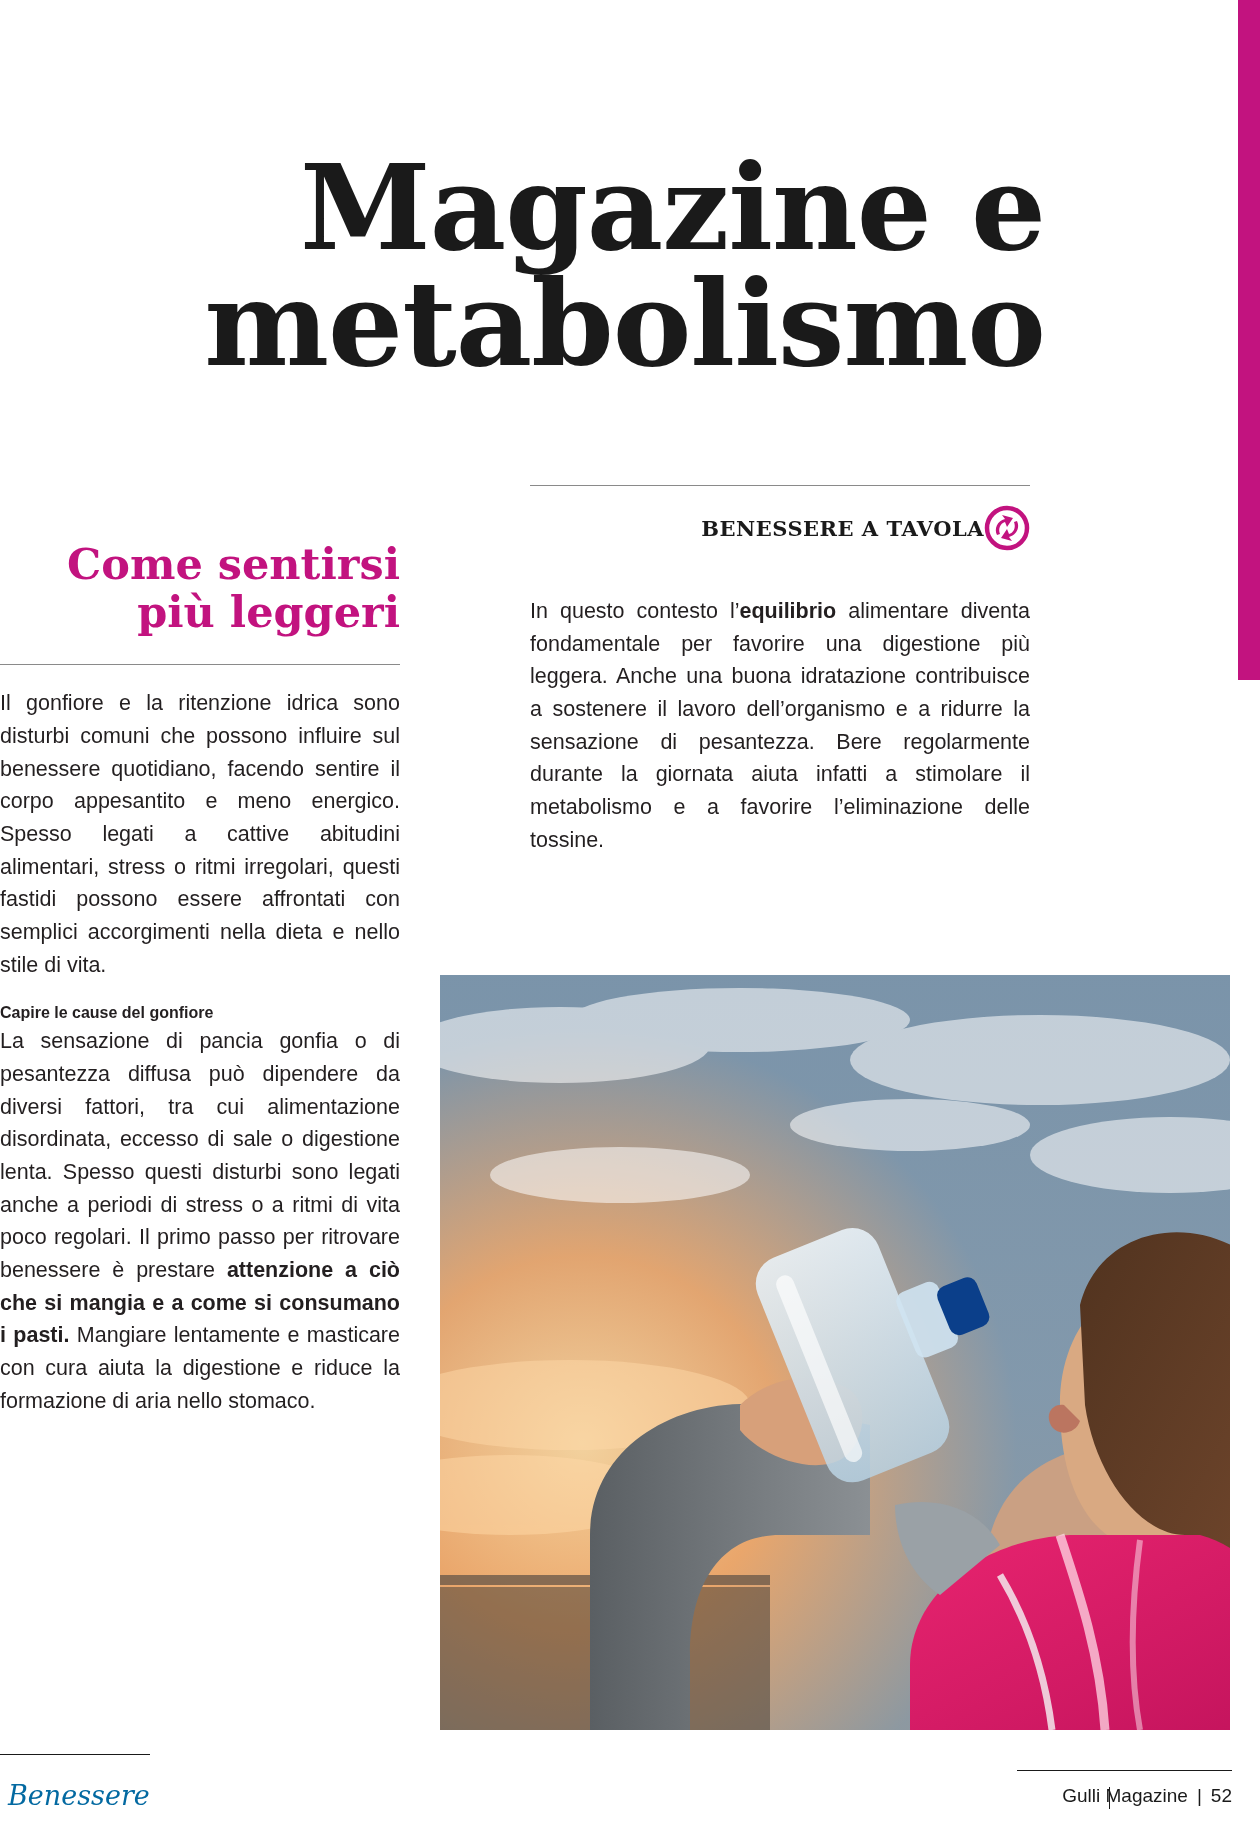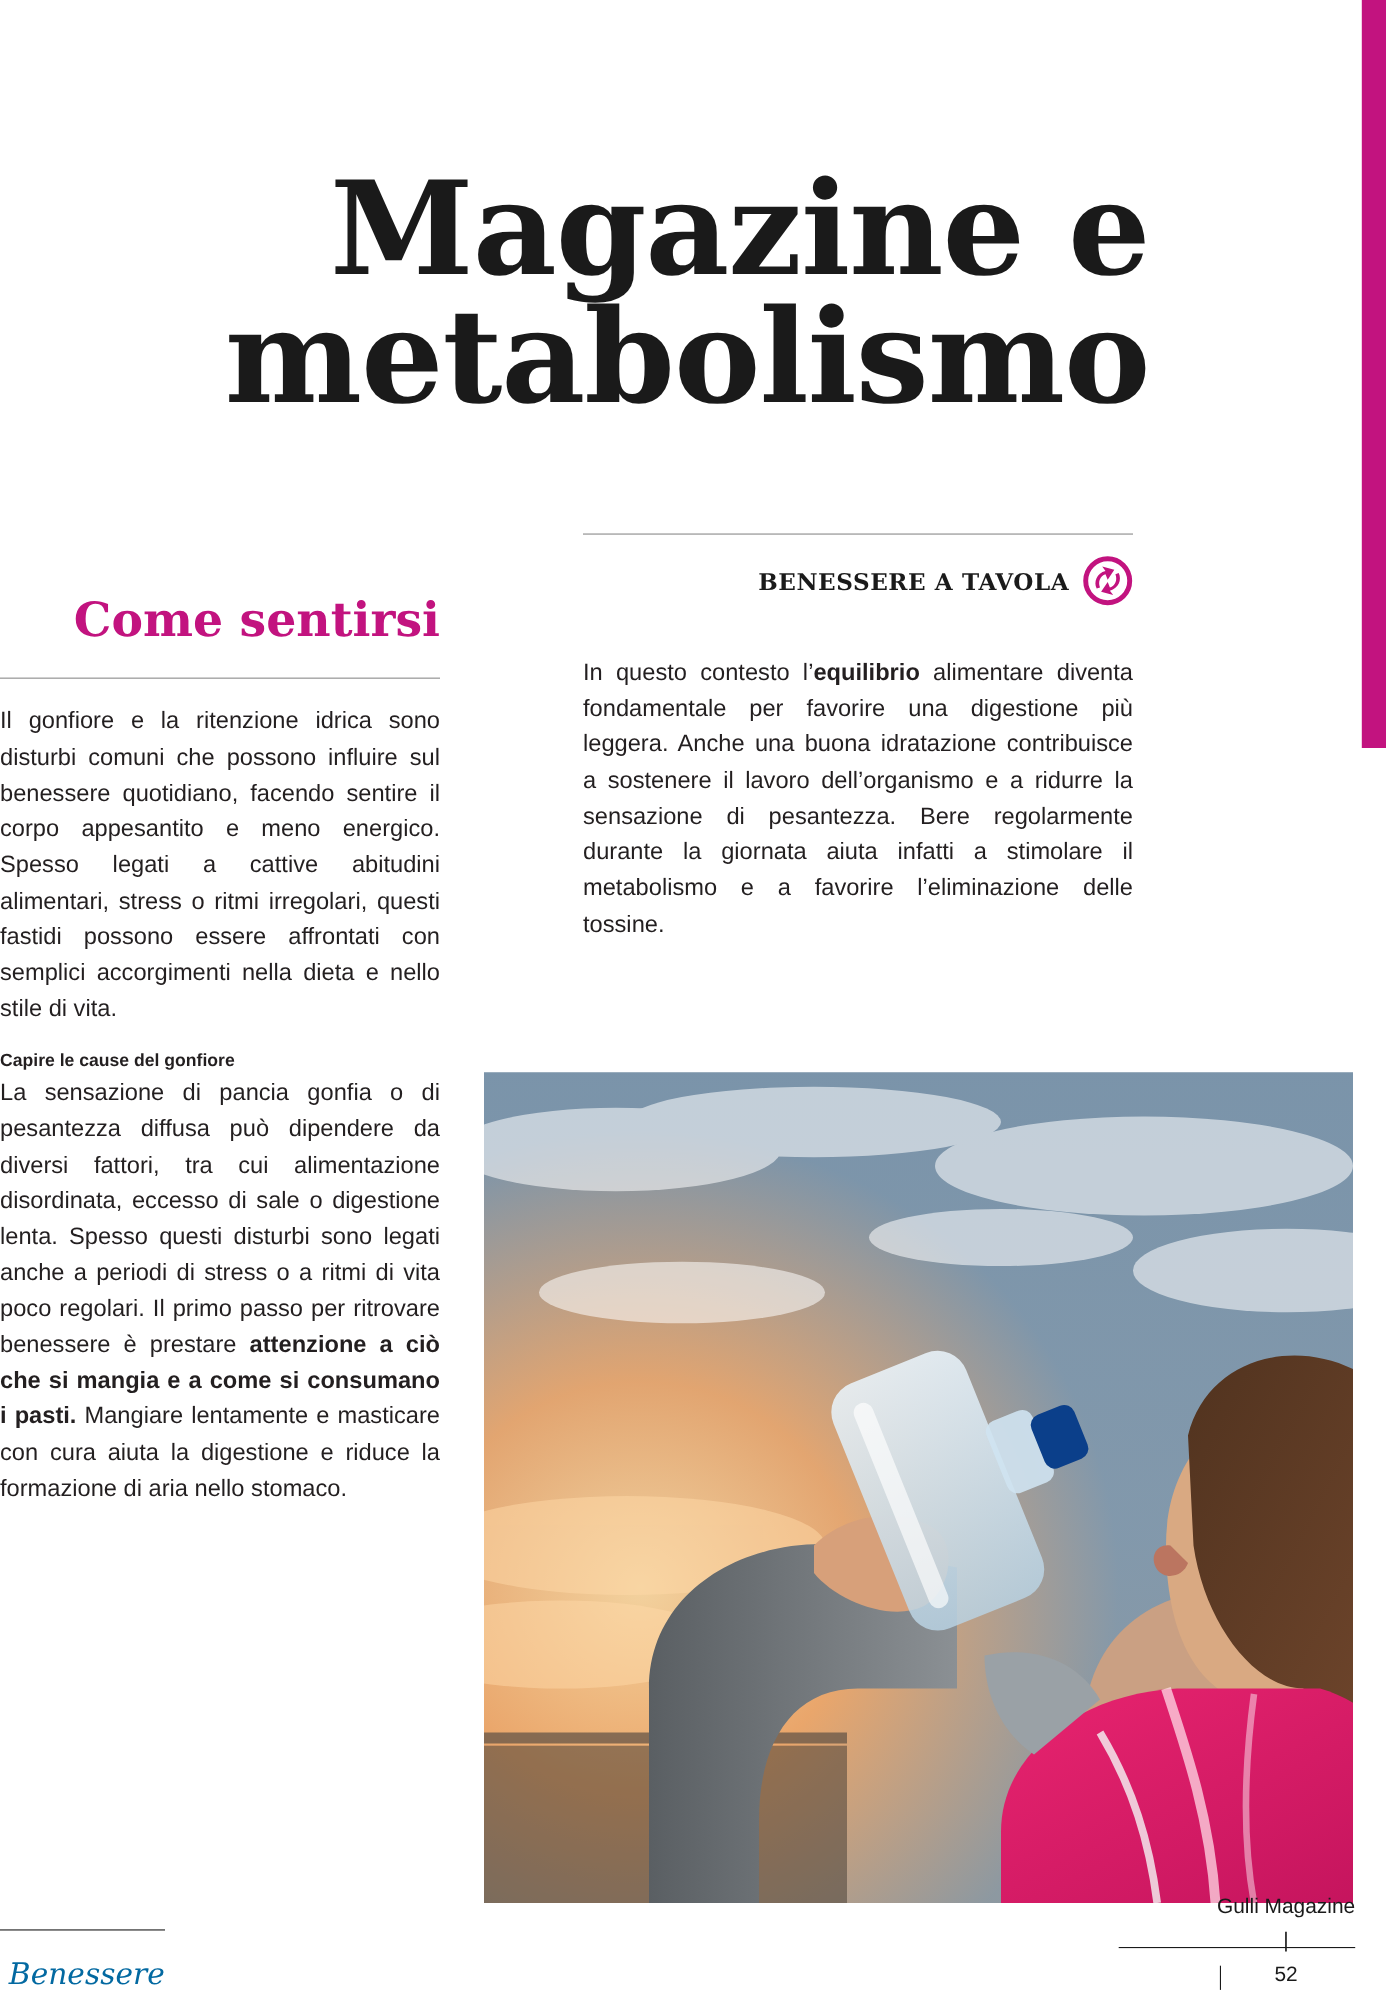--- a/index.html
+++ b/index.html
@@ -87,21 +87,20 @@
   .right-col {
     position: absolute;
     top: 505px;
     left: 530px;
     width: 500px;
   }
   .section-head-row {
     display: flex;
     align-items: center;
     justify-content: flex-end;
-    gap: 12px;
     border-bottom: 0px;
     padding-bottom: 4px;
     margin-bottom: 40px;
   }
   .section-head-label {
     font-family: "DejaVu Serif", serif;
     font-weight: 700;
     font-size: 21px;
     letter-spacing: 0.5px;
     color: #1a1a1a;
@@ -151,21 +150,20 @@
   .footer-right {
     position: absolute;
     right: 28px;
     bottom: 26px;
     font-size: 19px;
     color: #1a1a1a;
     font-family: "Liberation Sans", sans-serif;
     display: flex;
     align-items: center;
     gap: 9px;
-    flex-direction: column;
   }
   .footer-sep {
     display: inline-block;
     width: 1px;
     height: 22px;
     background: #1a1a1a;
     position: absolute;
     right: 150px;
     bottom: 24px;
   }
@@ -183,20 +181,21 @@
 <div class="edge-tab"></div>
 
 <div class="title-block">
   <span class="title-line">Magazine e</span>
   <span class="title-line">metabolismo</span>
 </div>
 
 <div class="left-col">
   <div class="kicker-title">
     <span>Come sentirsi</span><br>
+    <span>più leggeri</span>
   </div>
   <hr class="rule">
   <p class="body-text">Il gonfiore e la ritenzione idrica sono disturbi comuni che possono influire sul benessere quotidiano, facendo sentire il corpo appesantito e meno energico. Spesso legati a cattive abitudini alimentari, stress o ritmi irregolari, questi fastidi possono essere affrontati con semplici accorgimenti nella dieta e nello stile di vita.</p>
   <p class="subhead">Capire le cause del gonfiore</p>
   <p class="body-text"><span>La sensazione di pancia gonfia o di pesantezza diffusa può dipendere da diversi fattori, tra cui alimentazione disordinata, eccesso di sale o digestione lenta. Spesso questi disturbi sono legati anche a periodi di stress o a ritmi di vita poco regolari. Il primo passo per ritrovare benessere è prestare </span><b>attenzione a ciò che si mangia e a come si consumano i pasti.</b><span> Mangiare lentamente e masticare con cura aiuta la digestione e riduce la formazione di aria nello stomaco.</span></p>
 </div>
 
 <div class="right-col">
   <div class="head-rule"></div>
   <div class="section-head-row">

